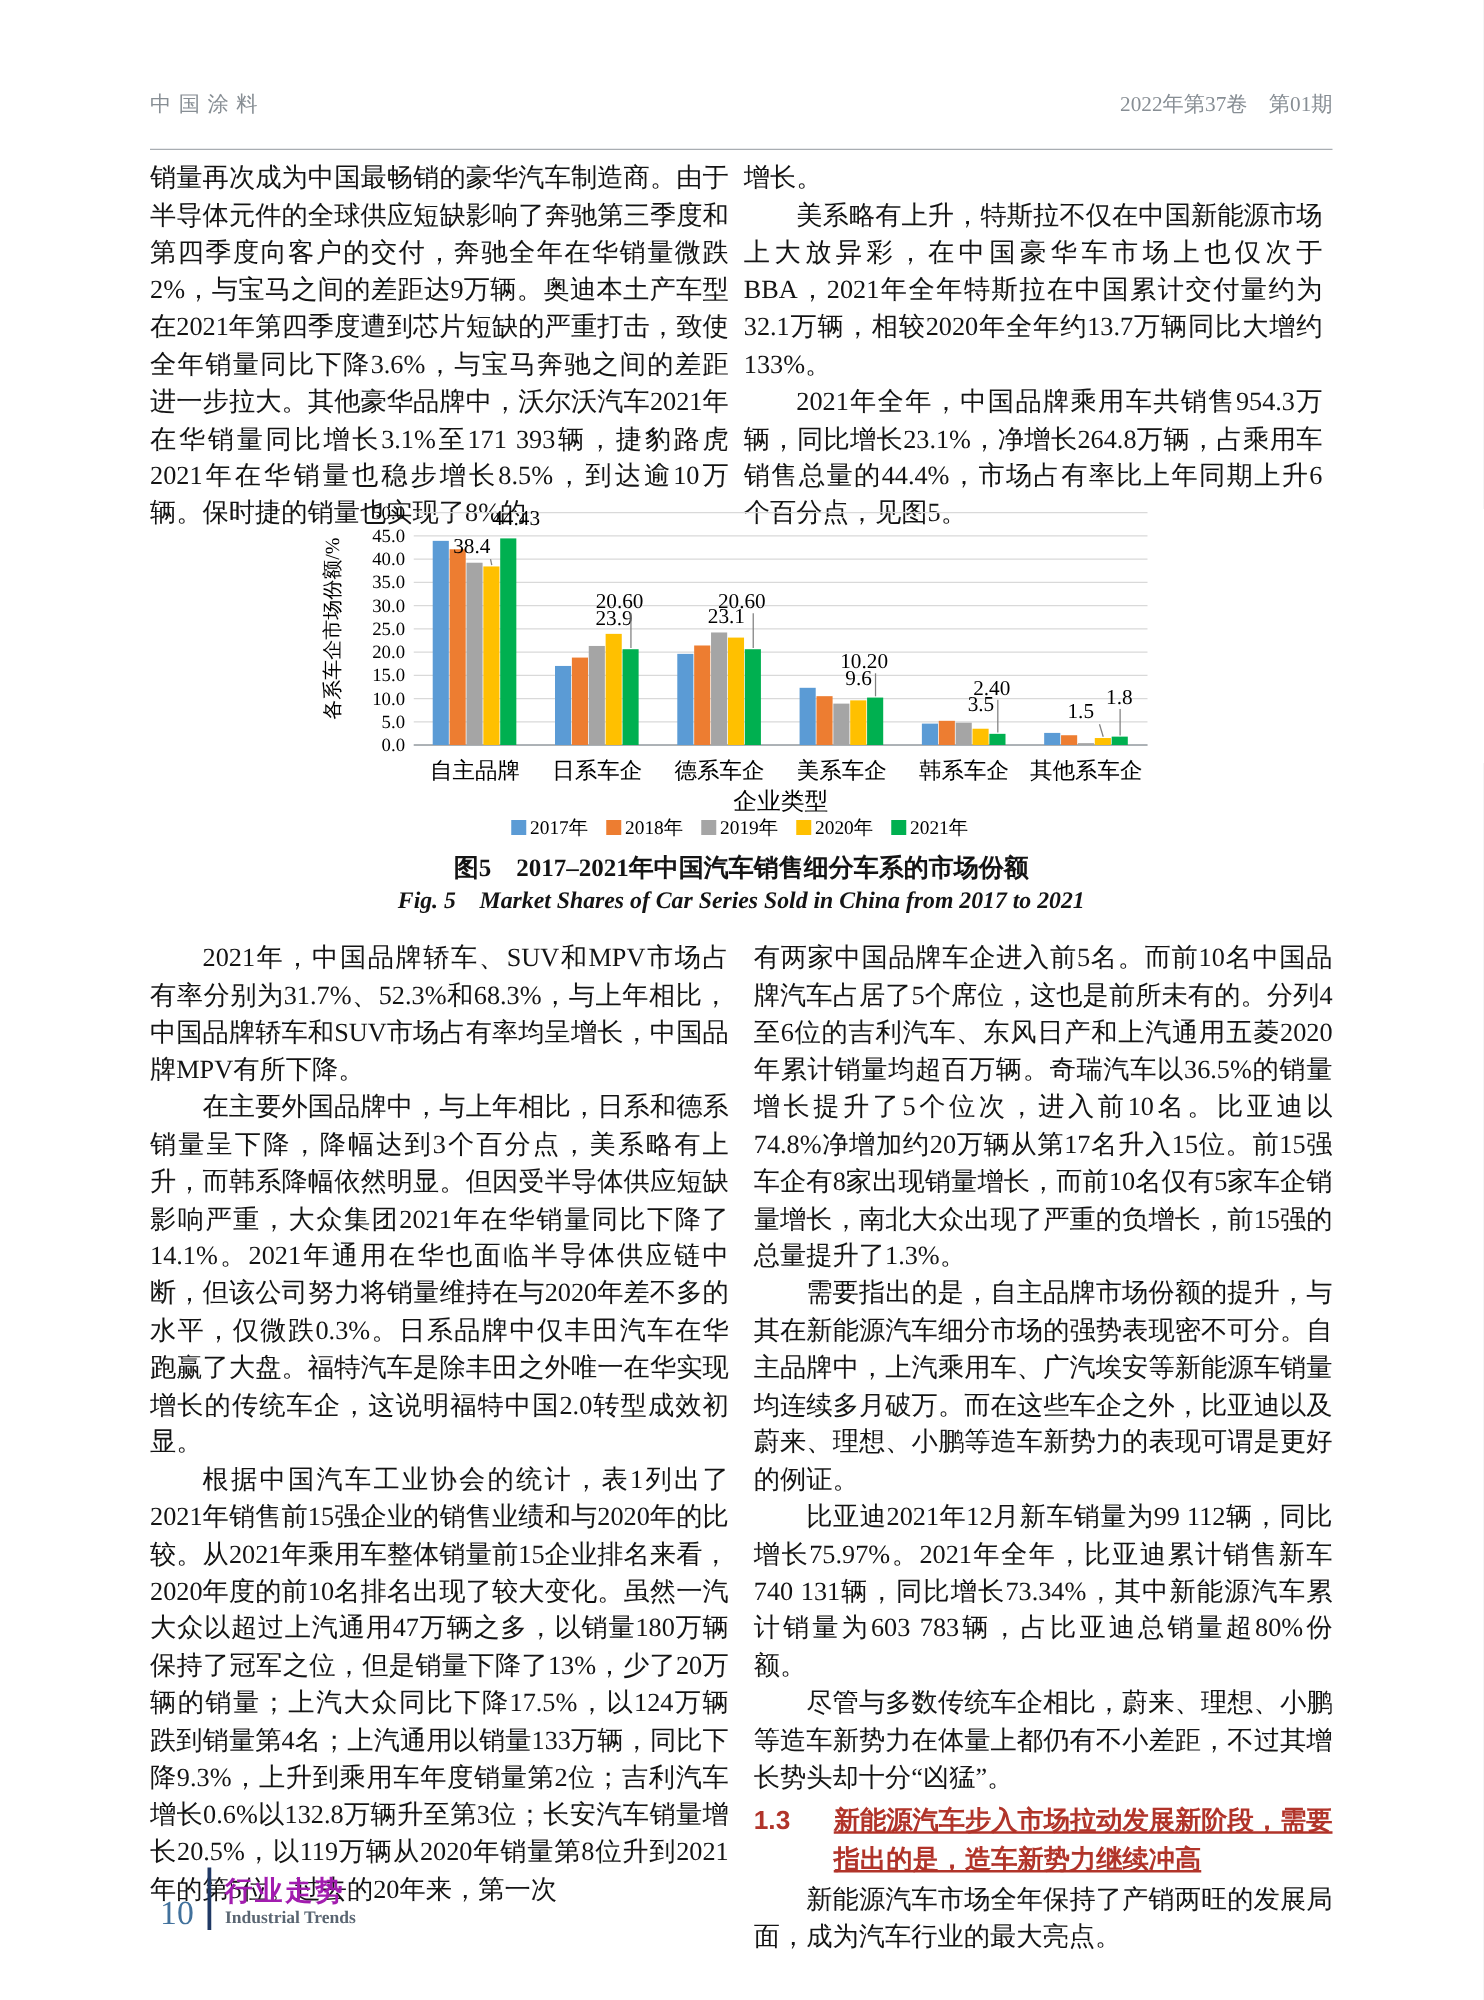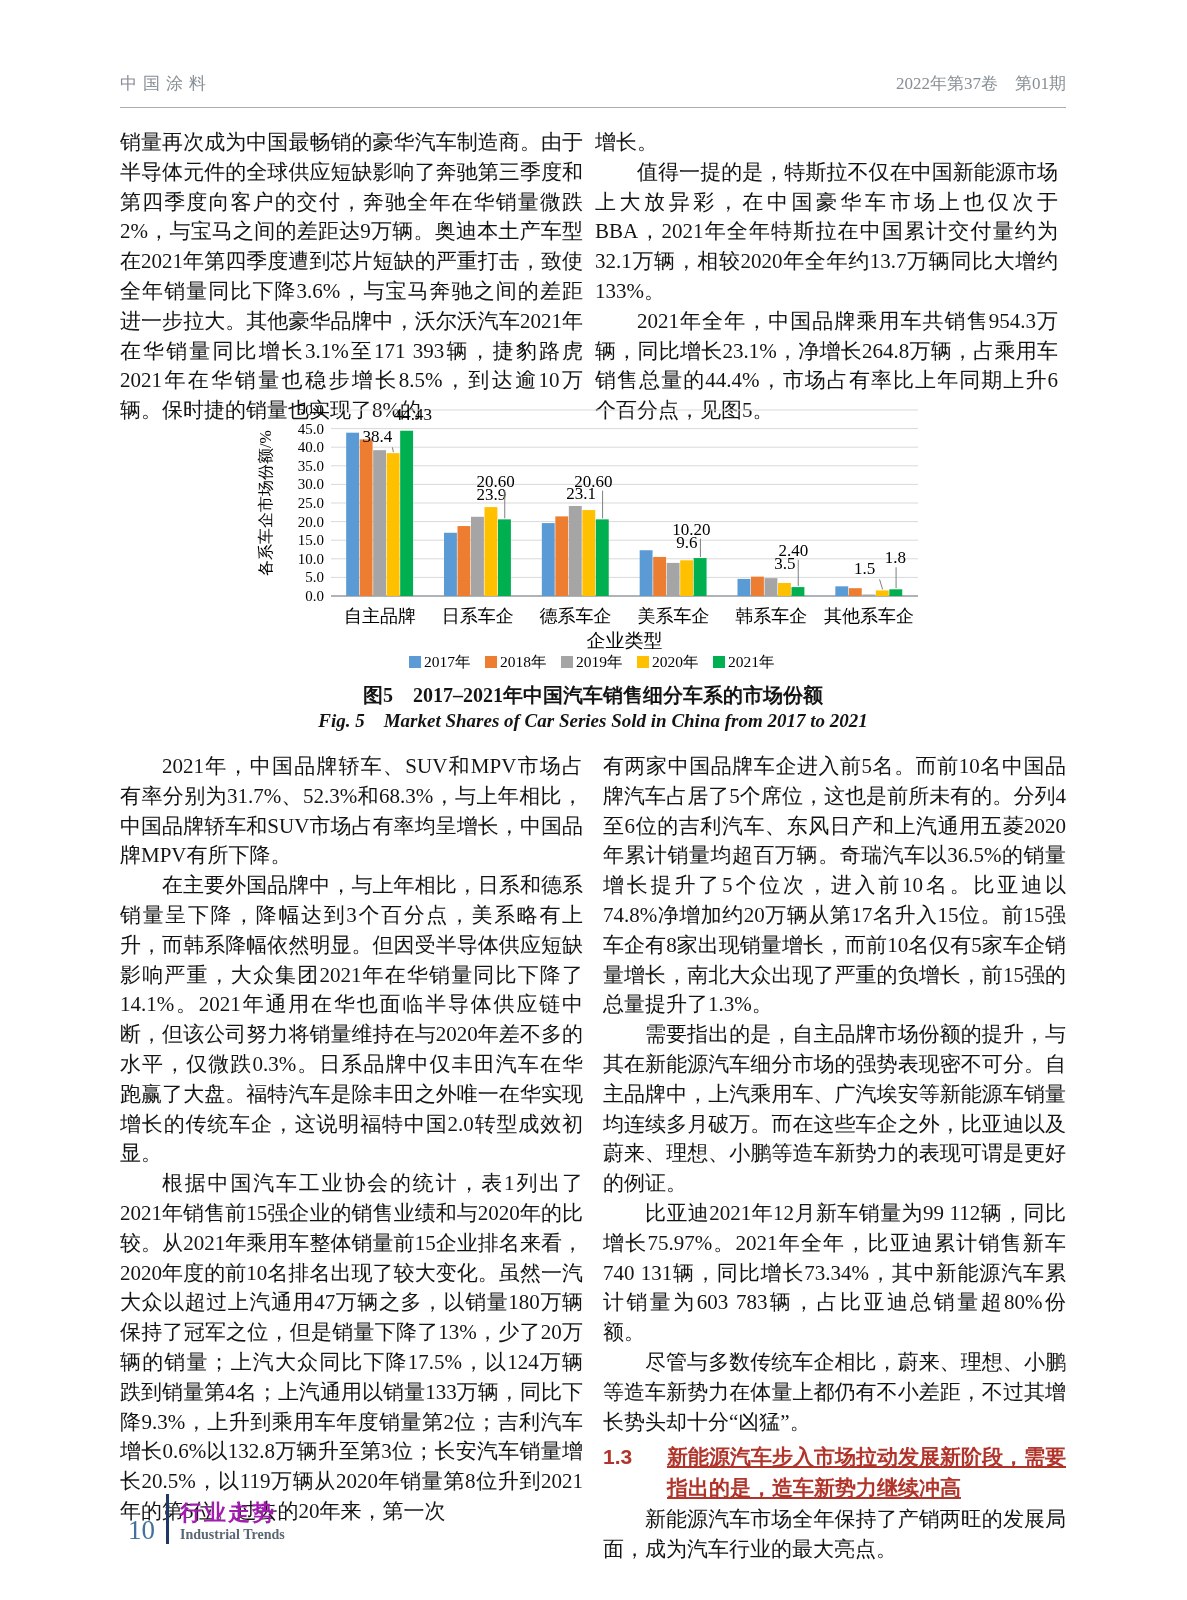--- a/index.html
+++ b/index.html
@@ -1,20 +1,20 @@
 <!DOCTYPE html>
 <html><head>
 <meta charset="utf-8">
 <style>
   html,body{margin:0;padding:0;background:#e8e8e8;}
   .page{position:relative;width:1187px;height:1600px;background:#ffffff;margin:0 auto;
         font-family:"Liberation Serif","DejaVu Serif",serif;color:#141414;overflow:hidden;}
   
   .hdr{position:absolute;top:72px;left:120px;width:946px;border-bottom:1.5px solid #a8adb2;
-       padding-bottom:12px;display:flex;justify-content:space-between;align-items:flex-end;
+       padding-bottom:24px;display:flex;justify-content:space-between;align-items:flex-end;
        color:#878e94;font-size:17px;}
   .hdr .jname{letter-spacing:6px;}
   
   .cols{position:absolute;left:120px;width:946px;display:flex;gap:20px;}
   .cols.top{top:128px;gap:12px;}
   .cols.bottom{top:752px;}
   .col{width:463px;text-align:justify;}
   p.para{margin:0;font-size:21px;line-height:29.8px;}
   p.para.ind{text-indent:2em;}
   
@@ -45,21 +45,21 @@
     <span class="jname">中国涂料</span>
     <span>2022年第37卷　第01期</span>
   </div>
 
   <div class="cols top">
     <div class="col">
         <p class="para">销量再次成为中国最畅销的豪华汽车制造商。由于半导体元件的全球供应短缺影响了奔驰第三季度和第四季度向客户的交付，奔驰全年在华销量微跌2%，与宝马之间的差距达9万辆。奥迪本土产车型在2021年第四季度遭到芯片短缺的严重打击，致使全年销量同比下降3.6%，与宝马奔驰之间的差距进一步拉大。其他豪华品牌中，沃尔沃汽车2021年在华销量同比增长3.1%至171 393辆，捷豹路虎2021年在华销量也稳步增长8.5%，到达逾10万辆。保时捷的销量也实现了8%的</p>
       </div>
     <div class="col">
         <p class="para">增长。</p>
-        <p class="para ind">值得一提的是，特斯拉不仅在中国新能源市场上大放异彩，在中国豪华车市场上也仅次于BBA，2021年全年特斯拉在中国累计交付量约为32.1万辆，相较2020年全年约13.7万辆同比大增约133%。</p>
+        <p class="para ind">美系略有上升，特斯拉不仅在中国新能源市场上大放异彩，在中国豪华车市场上也仅次于BBA，2021年全年特斯拉在中国累计交付量约为32.1万辆，相较2020年全年约13.7万辆同比大增约133%。</p>
         <p class="para ind">2021年全年，中国品牌乘用车共销售954.3万辆，同比增长23.1%，净增长264.8万辆，占乘用车销售总量的44.4%，市场占有率比上年同期上升6个百分点，见图5。</p>
       </div>
   </div>
 
   <div class="figure">
     <svg id="chart-svg" width="680" height="276" viewBox="0 0 680 276">
         <line x1="78" y1="198" x2="665" y2="198" stroke="#D9D9D9" stroke-width="1"></line>
         <text x="71" y="203" text-anchor="end" font-size="15">0.0</text>
         <line x1="78" y1="179.4" x2="665" y2="179.4" stroke="#D9D9D9" stroke-width="1"></line>
         <text x="71" y="184.4" text-anchor="end" font-size="15">5.0</text>

